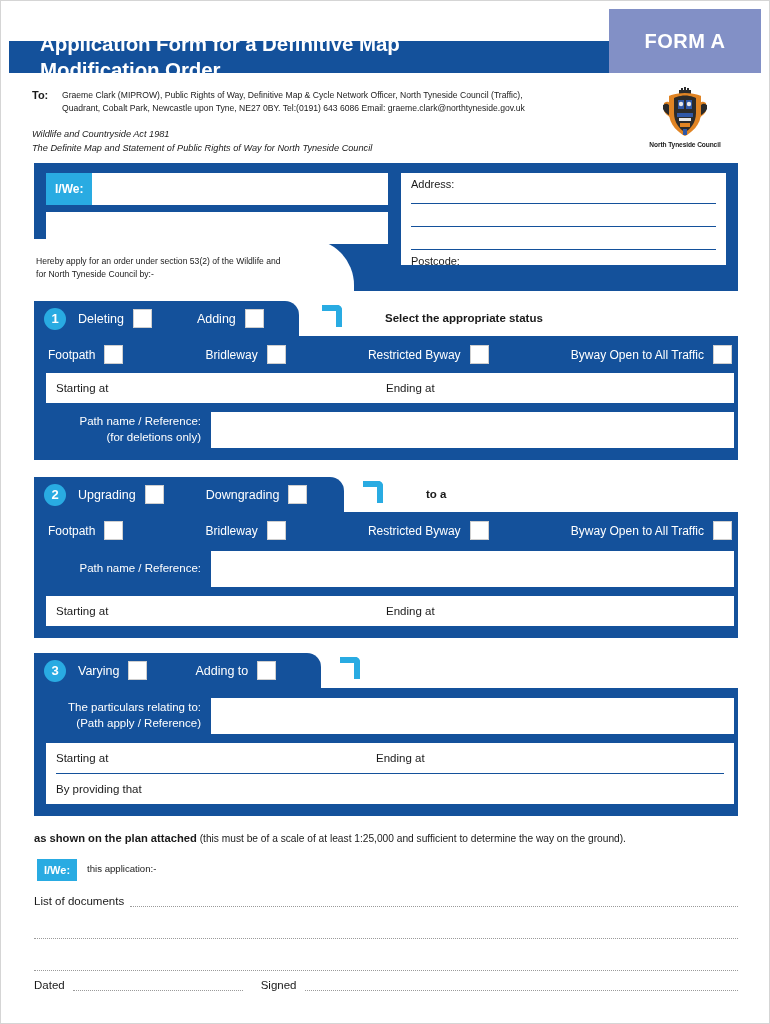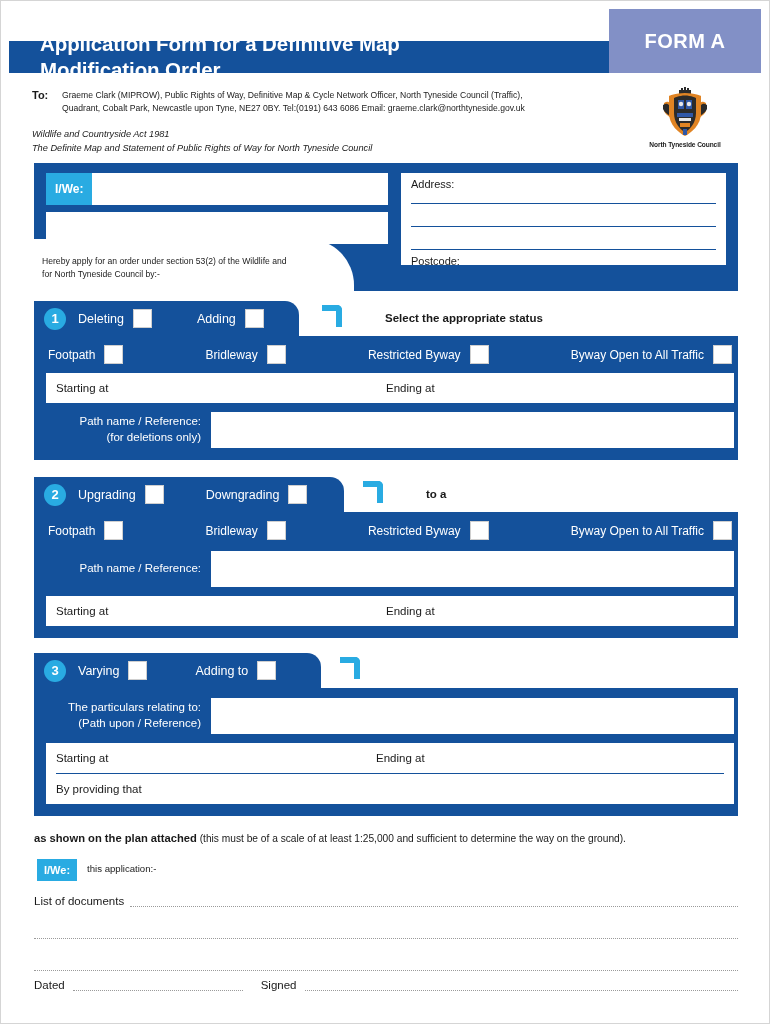--- a/index.html
+++ b/index.html
@@ -154,21 +154,21 @@
   .name-box2 {
     position: absolute;
     left: 12px;
     top: 49px;
     width: 342px;
     height: 32px;
     background: #ffffff;
   }
   .hereby {
     position: absolute;
-    left: 8px;
+    left: 2px;
     top: 92px;
     width: 320px;
     font-size: 8.6px;
     color: #1a1a1a;
     line-height: 1.5;
   }
   .address-box {
     position: absolute;
     left: 367px;
     top: 10px;
@@ -591,21 +591,21 @@
         <span class="chk"></span>
       </div>
       <div class="hook" style="left:306px; top:4px;"></div>
       <div class="hook-note" style="left:369px; top:11px;"></div>
     </div>
 
     <div class="sec-body" style="padding-top:10px;">
       <div class="ref-row" style="margin-top:0;justify-content:space-between;">
         <div class="ref-label">
           <div>The particulars relating to:</div>
-          <div>(Path upon / Reference)</div>
+          <div>(Path apply / Reference)</div>
         </div>
         <div class="ref-input"></div>
       </div>
 
       <div class="underline-row" style="margin-top:9px;">
         <div class="ul-line">
           <div class="ul-start">Starting at</div>
           <div class="ul-end">Ending at</div>
         </div>
         <div class="ul-line last">

